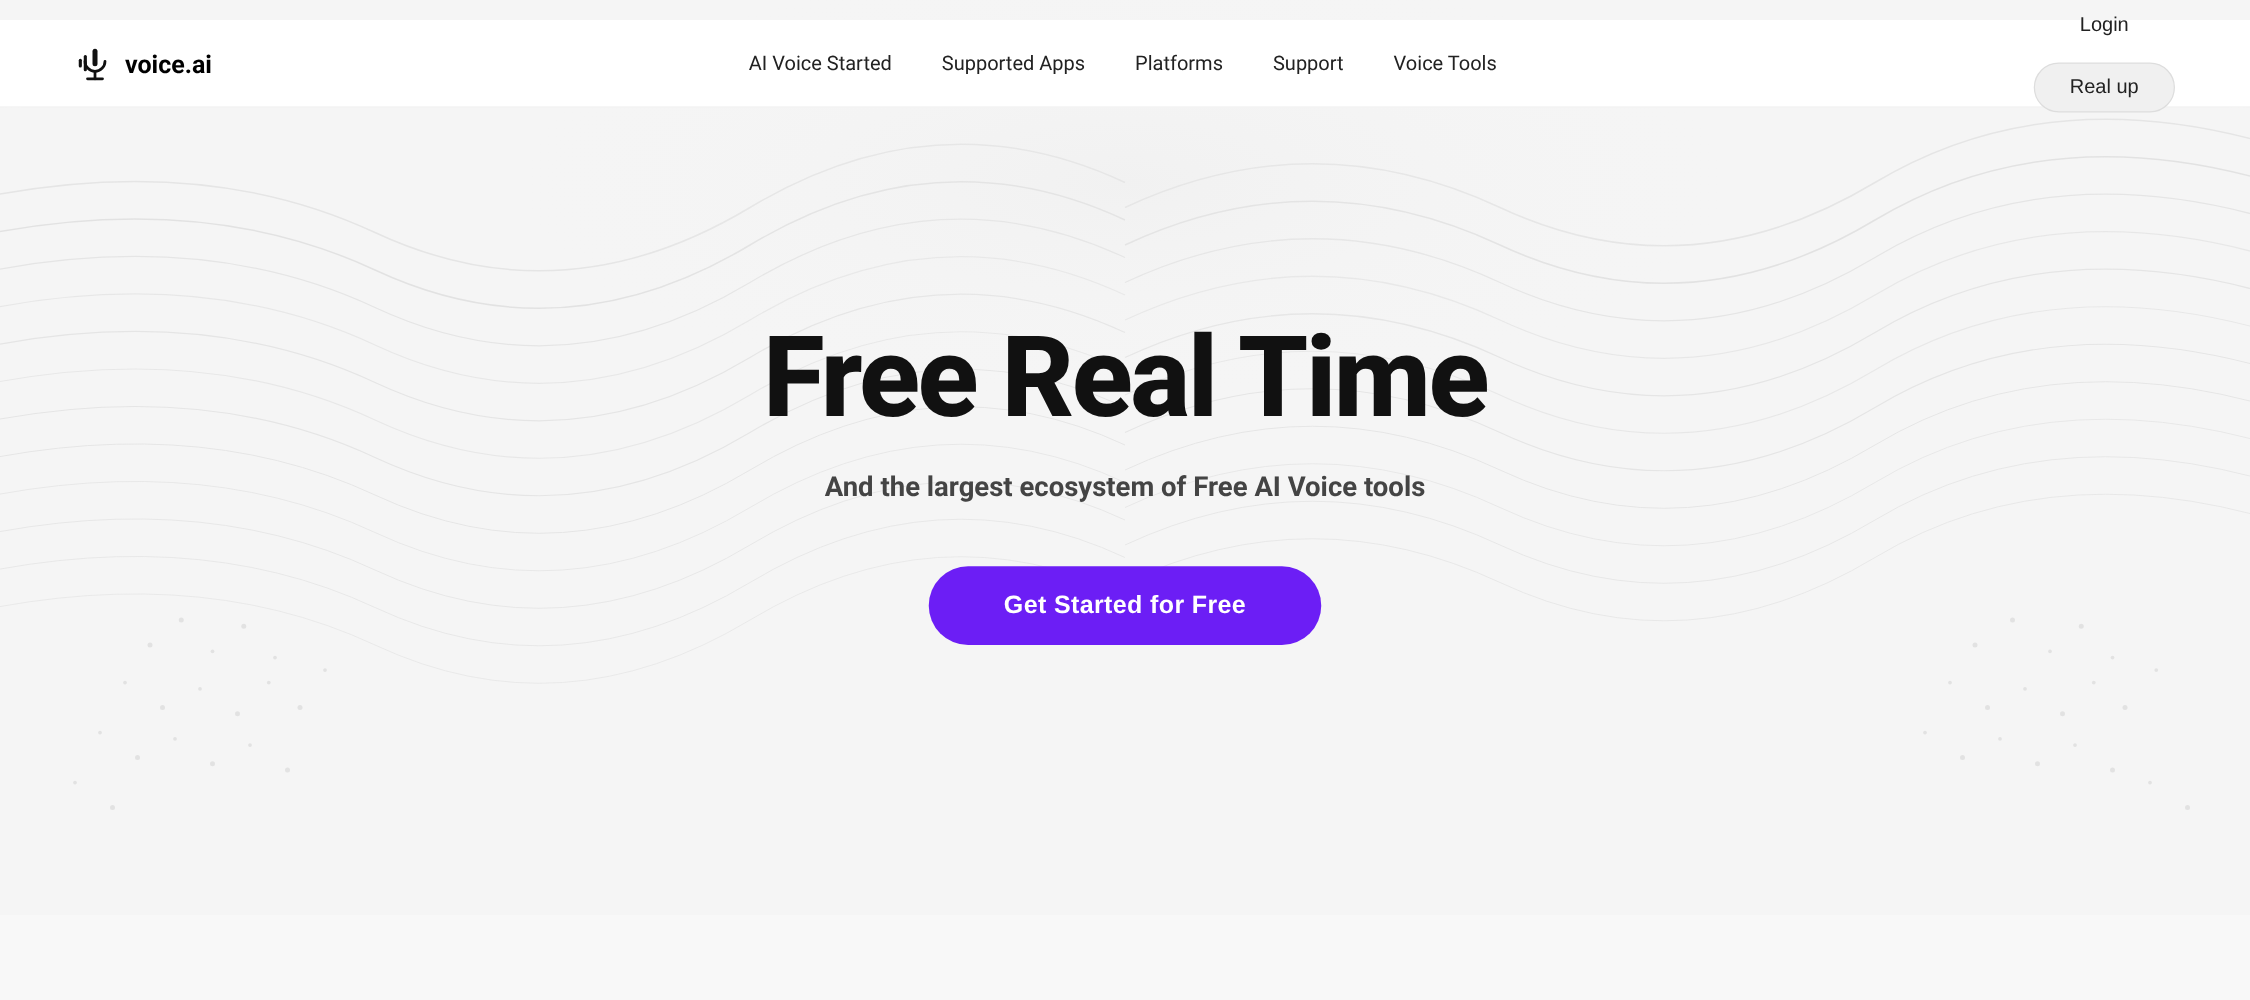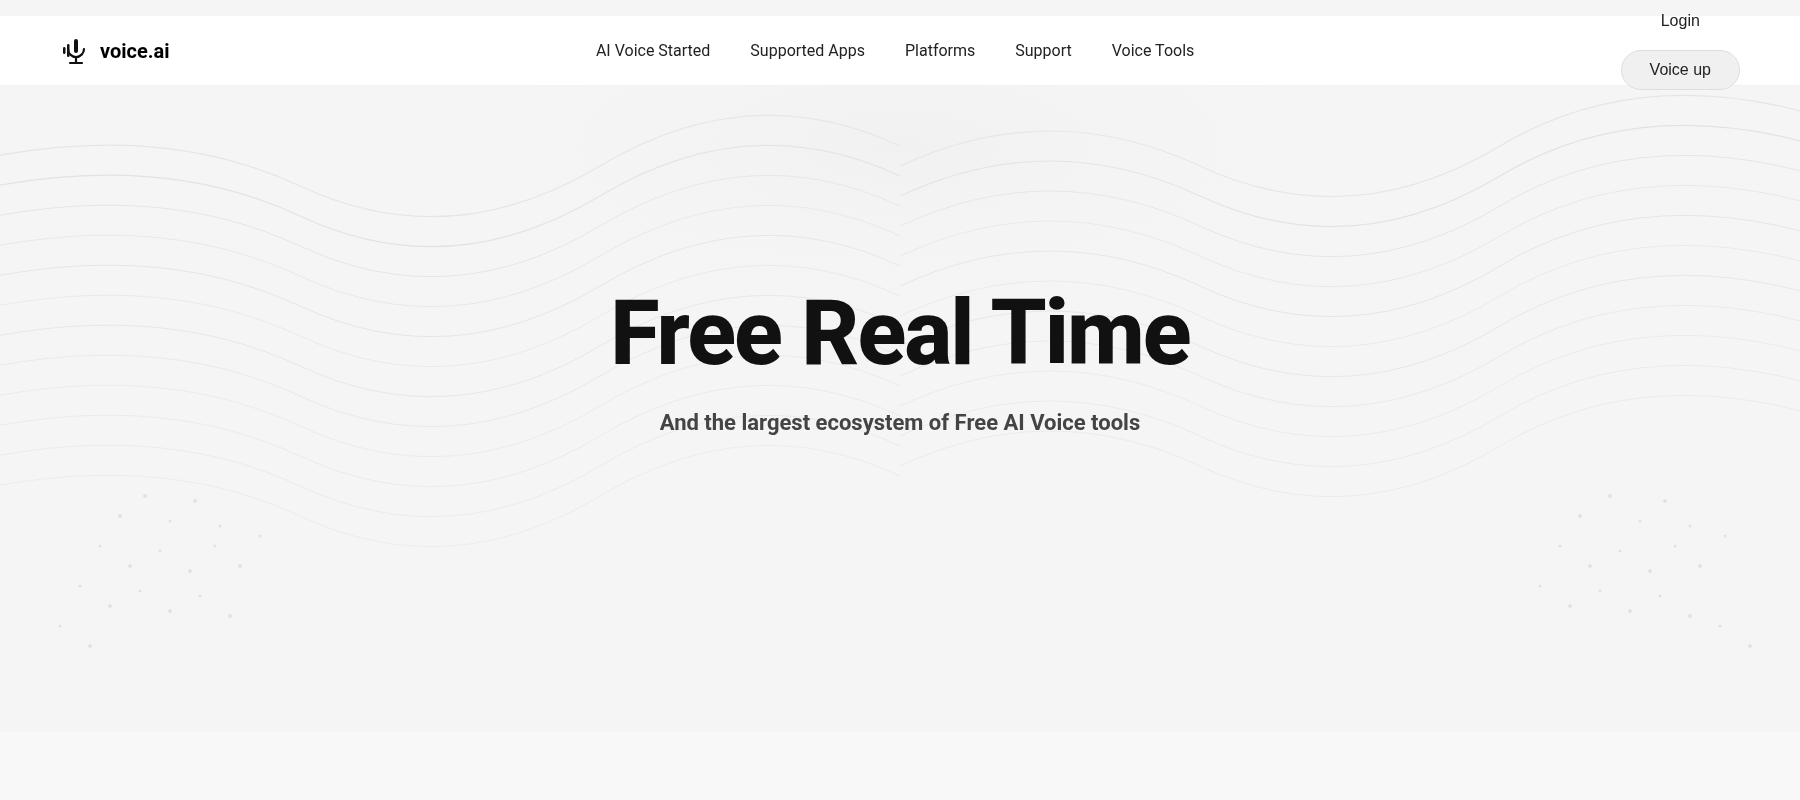--- a/index.html
+++ b/index.html
@@ -182,21 +182,21 @@
   <div class="navbar-center">
     <a class="nav-link" href="#">AI Voice Started</a>
     <a class="nav-link" href="#">Supported Apps</a>
     <a class="nav-link" href="#">Platforms</a>
     <a class="nav-link" href="#">Support</a>
     <a class="nav-link" href="#">Voice Tools</a>
   </div>
 
   <div class="navbar-right">
     <button class="login-btn">Login</button>
-    <button class="signup-btn">Voice up</button>
+    <button class="signup-btn">Real up</button>
   </div>
 </nav>
 
 <section class="hero">
 
   <svg class="wave-svg" viewBox="0 0 1800 800" preserveAspectRatio="xMidYMid slice" xmlns="http://www.w3.org/2000/svg">
     <defs>
       <radialGradient id="grad1" cx="50%" cy="50%" r="50%">
         <stop offset="0%" style="stop-color:#e8e8e8;stop-opacity:0.6"></stop>
         <stop offset="100%" style="stop-color:#f5f5f5;stop-opacity:0"></stop>
@@ -281,14 +281,15 @@
     </g>
 
     <ellipse cx="900" cy="180" rx="500" ry="180" fill="url(#grad1)" opacity="0.5"></ellipse>
   </svg>
 
   <div class="hero-content">
     <h1 class="hero-title">
       <span>Free Real Time</span><br>
     </h1>
     <p class="hero-subtitle">And the largest ecosystem of Free AI Voice tools</p>
+    <button class="cta-button">Get Started for Free</button>
   </div>
 </section>
 
 </body></html>

